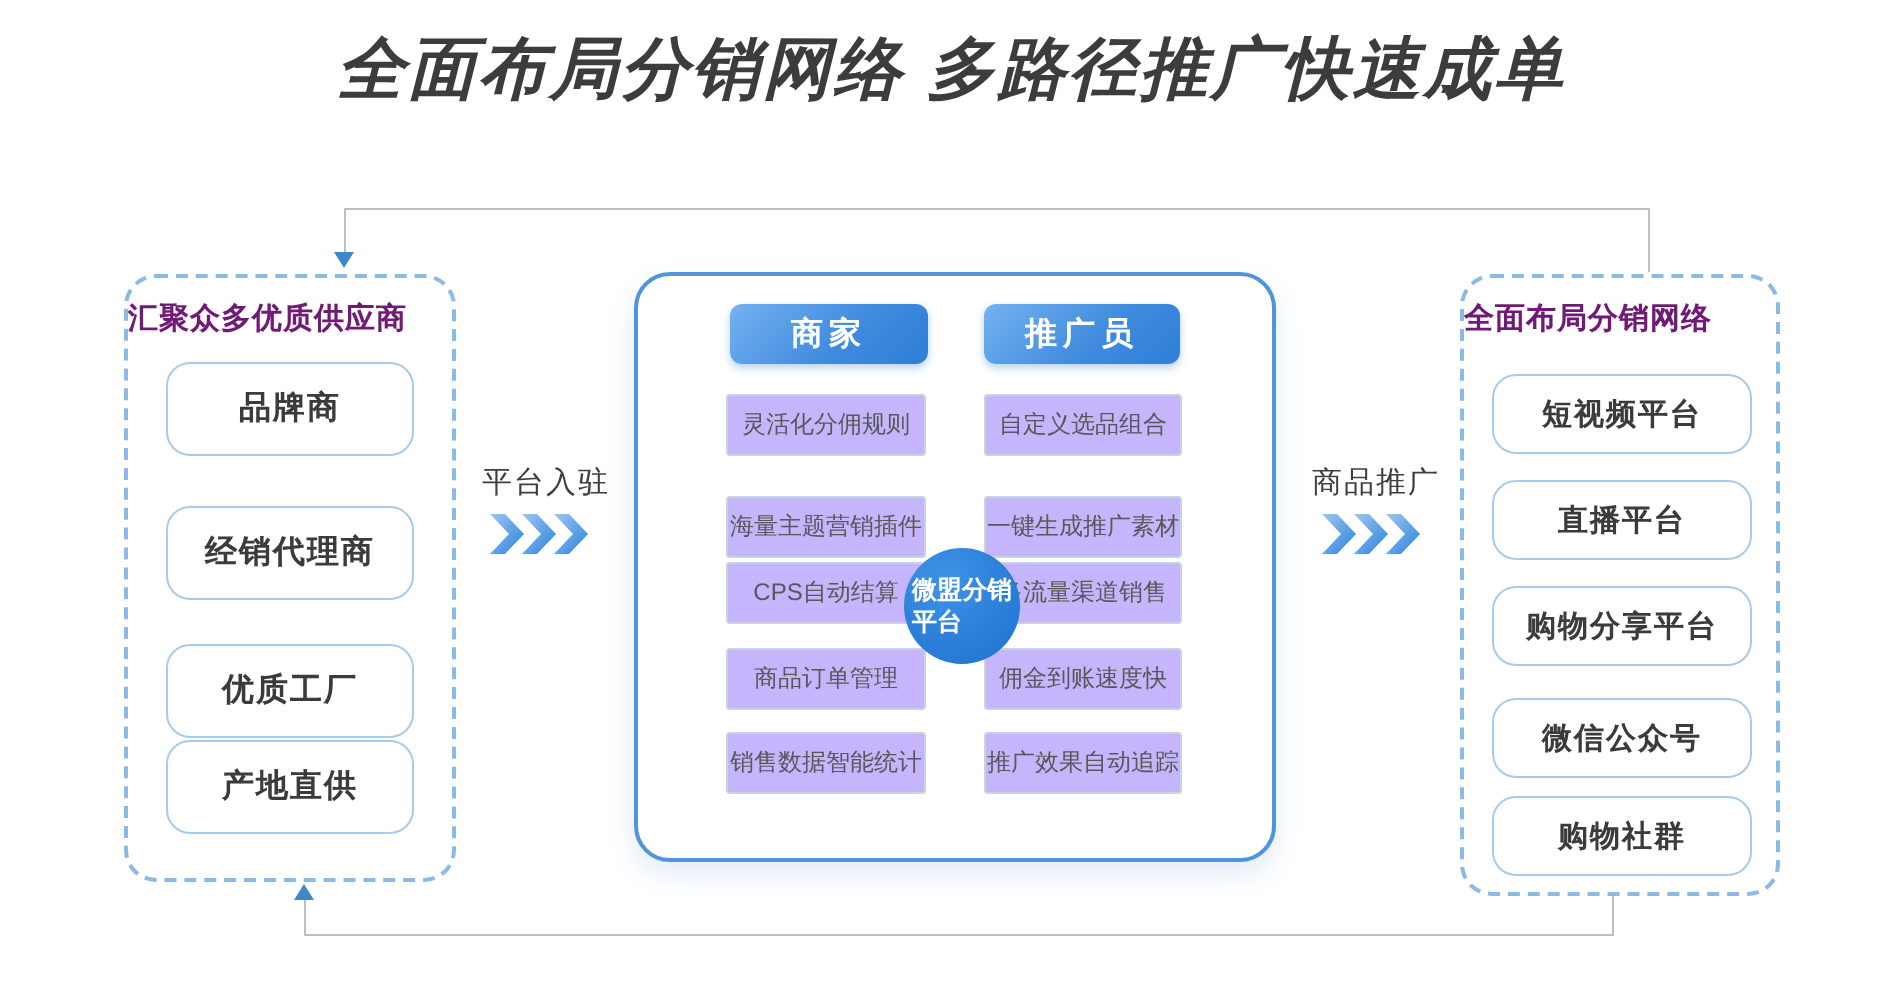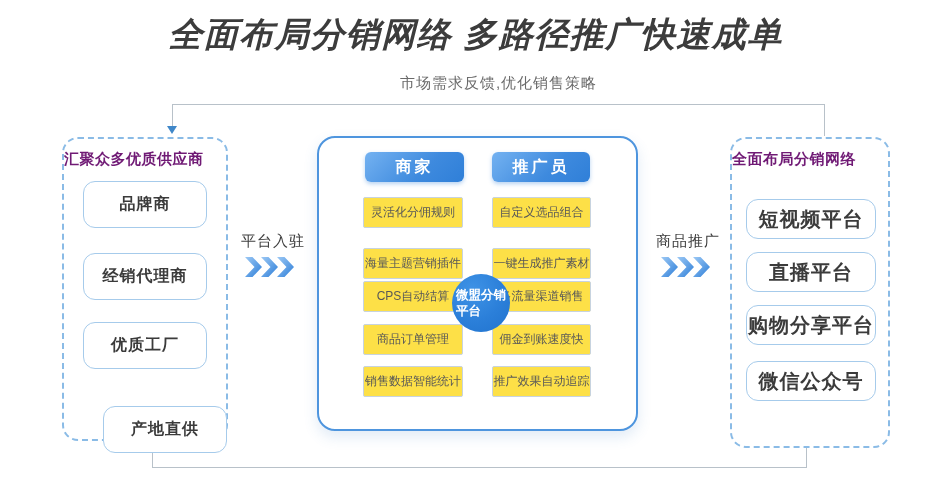--- a/index.html
+++ b/index.html
@@ -46,21 +46,21 @@
     position:absolute; top:11px; left:0; width:100%; text-align:left;
     font-size:15px; font-weight:700; color:#701a75; letter-spacing:0.5px;
   }
   .pill-item {
     position:absolute; background:#ffffff;
     border:1px solid #a6cbeb; border-radius:12px;
     display:flex; align-items:center; justify-content:center;
     font-size:16px; font-weight:700; color:#3b3b3b; letter-spacing:1px;
   }
   .panel-left  .pill-item { left:19px; width:124px; height:47px; }
-  .panel-right .pill-item { left:14px; width:130px; height:40px; font-size:20px;margin-top:12px; }
+  .panel-right .pill-item { left:14px; width:130px; height:40px; font-size:15px; }
 
   
   .flow-label {
     position:absolute; font-size:15px; font-weight:400; color:#3e3e3e;
     letter-spacing:1px; text-align:center; width:70px;
   }
   .chevrons { position:absolute; width:56px; height:20px; }
 
   
   .center-panel {
@@ -71,21 +71,21 @@
   .col-pill {
     position:absolute; top:14px; height:30px; border-radius:6px;
     background:linear-gradient(135deg,#74b2f1 0%,#3e8ade 60%,#2f7fd8 100%);
     box-shadow:0 2px 4px rgba(46,127,216,0.35);
     display:flex; align-items:center; justify-content:center;
     color:#ffffff; font-size:16px; font-weight:700; letter-spacing:3px;
   }
   .pill-merchant { left:46px;  width:99px; }
   .pill-promoter { left:173px; width:98px; }
   .feature-item {
-    position:absolute; width:100px; height:31px; background:#fde047;
+    position:absolute; width:100px; height:31px; background:#c4b5fd;
     border:1px solid #c7d3df; border-radius:2px;
     display:flex; align-items:center; justify-content:center;
     font-size:12px; color:#585858; white-space:nowrap;
   }
   .col-merchant .feature-item { left:44px; }
   .col-promoter .feature-item { left:173px; width:99px; }
   .ft-0 { top:59px; } .ft-1 { top:110px;text-align:right; } .ft-2 { top:143px; }
   .ft-3 { top:186px; } .ft-4 { top:228px; }
 
   .platform-badge {
@@ -96,38 +96,37 @@
     color:#ffffff; font-size:12.5px; font-weight:700; line-height:1.3;
     padding:4px;
   }
 </style>
 </head>
 <body>
 
 <div class="stage">
 
   <div class="main-title">全面布局分销网络 多路径推广快速成单</div>
-  <div class="subtitle">市场需求反馈,优化销售策略</div>
 
   <div class="line h-line" style="left:172px; top:104px; width:653px;"></div>
   <div class="line v-line" style="left:172px; top:104px; height:23px;"></div>
   <div class="arrow-down" style="left:167px; top:126px;"></div>
   <div class="line v-line" style="left:824px; top:104px; height:32px;"></div>
 
   <div class="line v-line" style="left:806px; top:447px; height:21px;"></div>
   <div class="line h-line" style="left:152px; top:467px; width:655px;"></div>
   <div class="line v-line" style="left:152px; top:450px; height:18px;"></div>
   <div class="arrow-up" style="left:147px; top:442px;"></div>
 
   <div class="dashed-panel panel-left">
     <div class="panel-title">汇聚众多优质供应商</div>
     <div class="pill-item" style="top:42px;">品牌商</div>
     <div class="pill-item" style="top:114px;">经销代理商</div>
     <div class="pill-item" style="top:183px;">优质工厂</div>
-    <div class="pill-item" style="top:267px;margin-left:20px;">产地直供</div>
+    <div class="pill-item" style="top:231px;">产地直供</div>
   </div>
 
   <div class="flow-label" style="left:238px; top:232px;">平台入驻</div>
   <svg class="chevrons" style="left:244px; top:257px;" viewBox="0 0 54 20">
     <defs>
       <linearGradient id="chevGradL" x1="0" y1="0" x2="1" y2="1">
         <stop offset="0" stop-color="#9dc9f5"></stop>
           <stop offset="1" stop-color="#2d7ed8"></stop>
       </linearGradient>
     </defs>
@@ -175,15 +174,16 @@
       <path d="M32,0 h7.5 l9.5,10 -9.5,10 h-7.5 l9.5,-10 z"></path>
     </g>
   </svg>
 
   <div class="dashed-panel panel-right">
     <div class="panel-title">全面布局分销网络</div>
     <div class="pill-item" style="top:48px;">短视频平台</div>
     <div class="pill-item" style="top:154px;">购物分享平台</div>
     <div class="pill-item" style="top:101px;">直播平台</div>
     <div class="pill-item" style="top:210px;">微信公众号</div>
+    <div class="pill-item" style="top:259px;">购物社群</div>
   </div>
 
 </div>
 
 </body></html>

